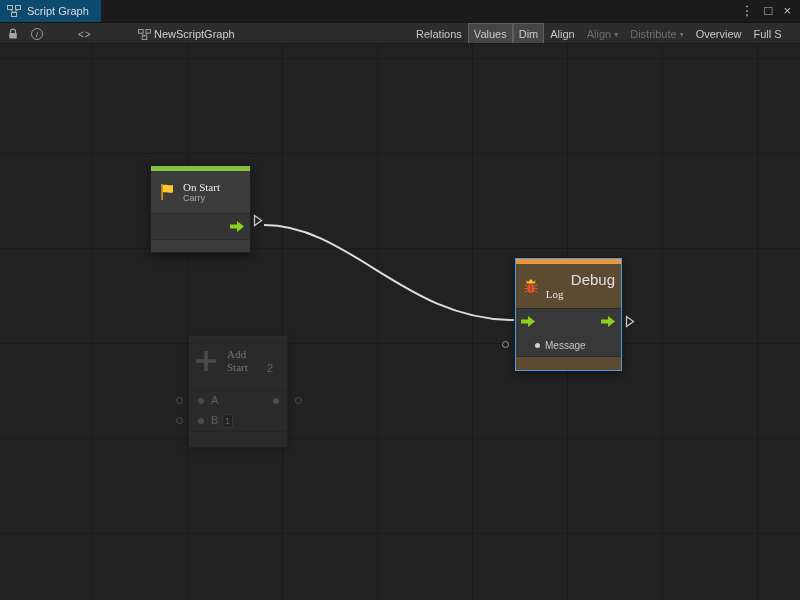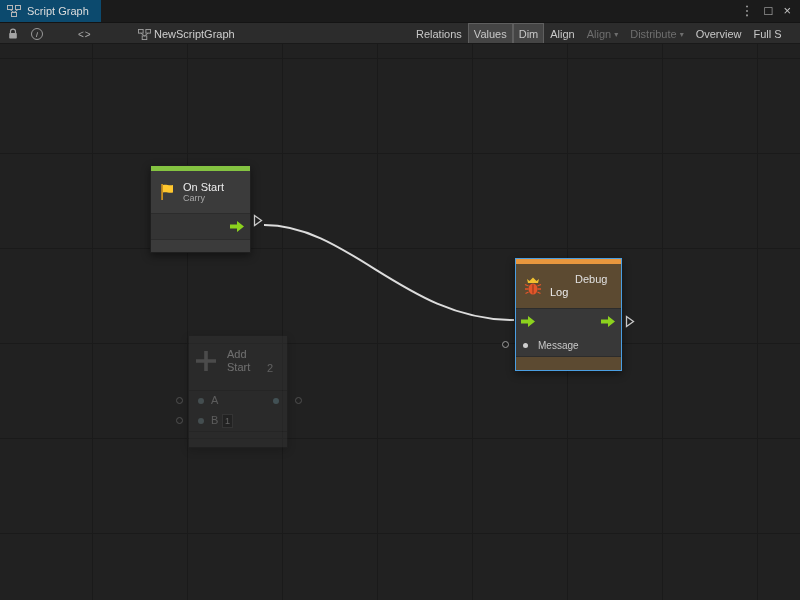--- a/index.html
+++ b/index.html
@@ -46,26 +46,26 @@
               linear-gradient(to bottom, #1a1a1a 1px, transparent 1px);
             background-size:95px 95px; background-position:92px 14px; }
   .wires { position:absolute; left:0; top:0; pointer-events:none; }
 
   
   .node { position:absolute; background:#3b3b3b; border:1px solid #1f1f1f;
           box-shadow:0 3px 8px rgba(0,0,0,.45); }
   .colorbar { height:5px; }
   .node-header { display:flex; align-items:center; gap:6px; padding:0 6px; }
   .hdr-text { display:flex; flex-direction:column; line-height:1.15; }
-  .node-title { color:#ececec; font-size:11px; }
+  .node-title { color:#ececec; font-size:11px;font-family:Liberation Serif, serif; }
   .node-sub { color:#a8a8a8; font-size:9px; }
-  .node-cat { color:#e0e0e0; font-size:11px;padding-left:25px; }
+  .node-cat { color:#e0e0e0; font-size:15px;padding-left:25px; }
   .flow-row { position:relative; background:#343434; border-top:1px solid #2c2c2c; }
   .msg-row { position:relative; background:#343434; display:flex; align-items:center;
-             gap:10px; padding-left:7px; color:#c9c9c9; font-size:10px; }
+             gap:5px; padding-left:19px; color:#c9c9c9; font-size:10px; }
   .node-footer { border-top:1px solid #2c2c2c; background:#3b3b3b; }
   .arrow { position:absolute; top:6px; }
   .arrow.in { left:5px; } .arrow.out { right:5px; }
   .pin-dot { width:5px; height:5px; border-radius:50%; background:#cfcfcf; }
   .ext { position:absolute; }
   .ext-circle { width:7px; height:7px; border:1px solid #9a9a9a; border-radius:50%;
                 background:transparent; }
 
   
   .node.debug { border-color:#4a9ee2; }

